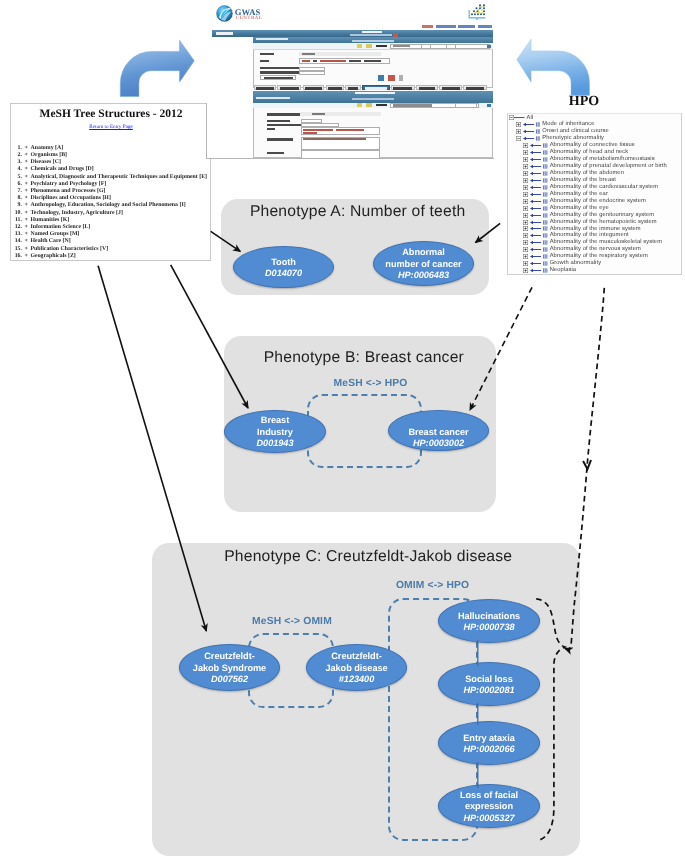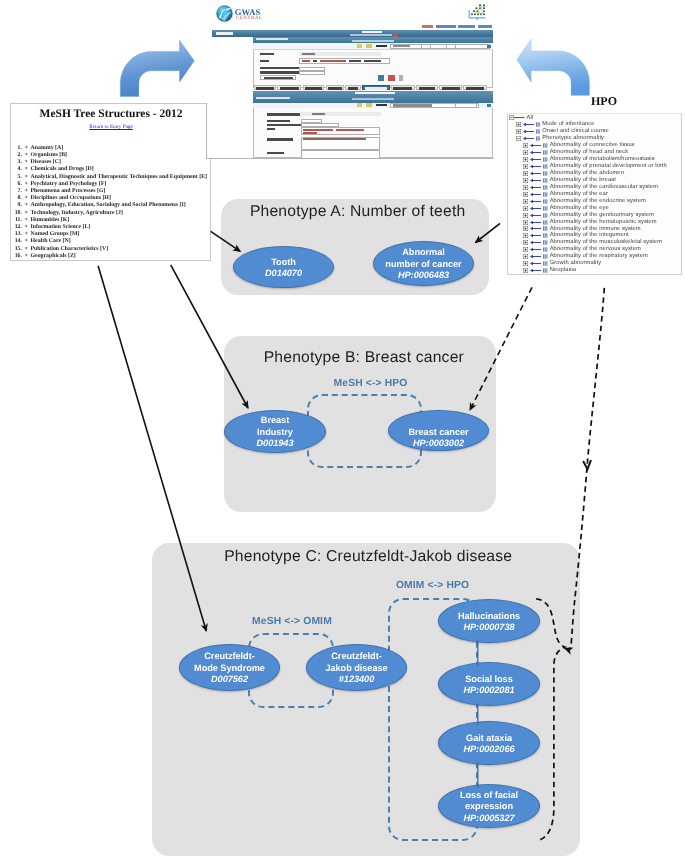--- a/index.html
+++ b/index.html
@@ -22,22 +22,22 @@
     font-family:"Liberation Serif",serif;font-size:5.2px;color:#1a1ae6;
     text-decoration:underline;}
   .mesh-list{position:absolute;left:0;top:40.7px;margin:0;padding:0;list-style:none;
     width:204px;font-family:"Liberation Serif",serif;font-weight:bold;
     font-size:5.85px;color:#262626;line-height:7.2px;}
   .mesh-list li{white-space:nowrap;}
   .mesh-list .num{display:inline-block;width:8px;margin-left:3px;text-align:right;}
   .mesh-list .bullet{display:inline-block;width:8.5px;text-align:center;}
 
   
-  .hpo-label{left:544px;top:96.2px;width:120px;text-align:center;
-    font-family:"Liberation Serif",serif;font-weight:bold;font-size:12px;
+  .hpo-label{left:524px;top:96.2px;width:120px;text-align:center;
+    font-family:"Liberation Serif",serif;font-weight:bold;font-size:14px;
     line-height:11px;color:#111;}
   .hpo-panel{left:507px;top:112.5px;width:175px;height:162px;background:#fdfdfd;
     border:1px solid #cfcfcf;border-top:1px solid #e6e6e6;box-sizing:border-box;overflow:hidden;}
   .hpo-rows{position:absolute;left:0;top:1px;width:100%;}
   .hpo-row{height:6.94px;white-space:nowrap;font-family:"Liberation Sans",sans-serif;
     font-size:5.75px;color:#3a3a3a;line-height:6.94px;letter-spacing:0.09px;}
   .hpo-row>span{display:inline-block;vertical-align:middle;}
   .hpo-row .plusbox{width:5px;height:5px;line-height:0;}
   .hpo-row .dashline{width:13px;height:5px;line-height:0;}
   .hpo-row .arrowl{width:11px;height:5px;line-height:0;margin-left:1.5px;}
@@ -604,38 +604,38 @@
       <div class="code">HP:0003002</div>
     </div>
     <div class="pbox abs" style="left: 152px; top: 543px; width: 428px; height: 313px;"></div>
     <div class="ptitle abs" style="left: 224.2px; top: 549.2px;">Phenotype C: Creutzfeldt-Jakob disease</div>
     <div class="dbox abs" style="left: 247.6px; top: 633.1px; width: 86.7px; height: 75px;"></div>
     <div class="dbox abs" style="left: 387.5px; top: 597.5px; width: 90.6px; height: 243px;"></div>
     <div class="glabel abs" style="left: 252.1px; top: 617.3px;">MeSH &lt;-&gt; OMIM</div>
     <div class="glabel abs" style="left: 395.9px; top: 580.5px;">OMIM &lt;-&gt; HPO</div>
     <div class="ell abs" style="left: 179px; top: 644px; width: 101px; height: 47px;">
       <div>Creutzfeldt-</div>
-      <div>Mode Syndrome</div>
+      <div>Jakob Syndrome</div>
       <div class="code">D007562</div>
     </div>
     <div class="ell abs" style="left: 306px; top: 644px; width: 101px; height: 47px;">
       <div>Creutzfeldt-</div>
       <div>Jakob disease</div>
       <div class="code">#123400</div>
     </div>
     <div class="ell abs" style="left: 438px; top: 599px; width: 102px; height: 44px;">
       <div>Hallucinations</div>
       <div class="code">HP:0000738</div>
     </div>
     <div class="ell abs" style="left: 438px; top: 662px; width: 102px; height: 44px;">
       <div>Social loss</div>
       <div class="code">HP:0002081</div>
     </div>
     <div class="ell abs" style="left: 438px; top: 721px; width: 102px; height: 44px;">
-      <div>Gait ataxia</div>
+      <div>Entry ataxia</div>
       <div class="code">HP:0002066</div>
     </div>
     <div class="ell abs" style="left: 438px; top: 784px; width: 102px; height: 44px;">
       <div>Loss of facial</div>
       <div>expression</div>
       <div class="code">HP:0005327</div>
     </div>
   </div>
 
 <svg class="abs" id="stems" width="685" height="865" viewBox="0 0 685 865">

